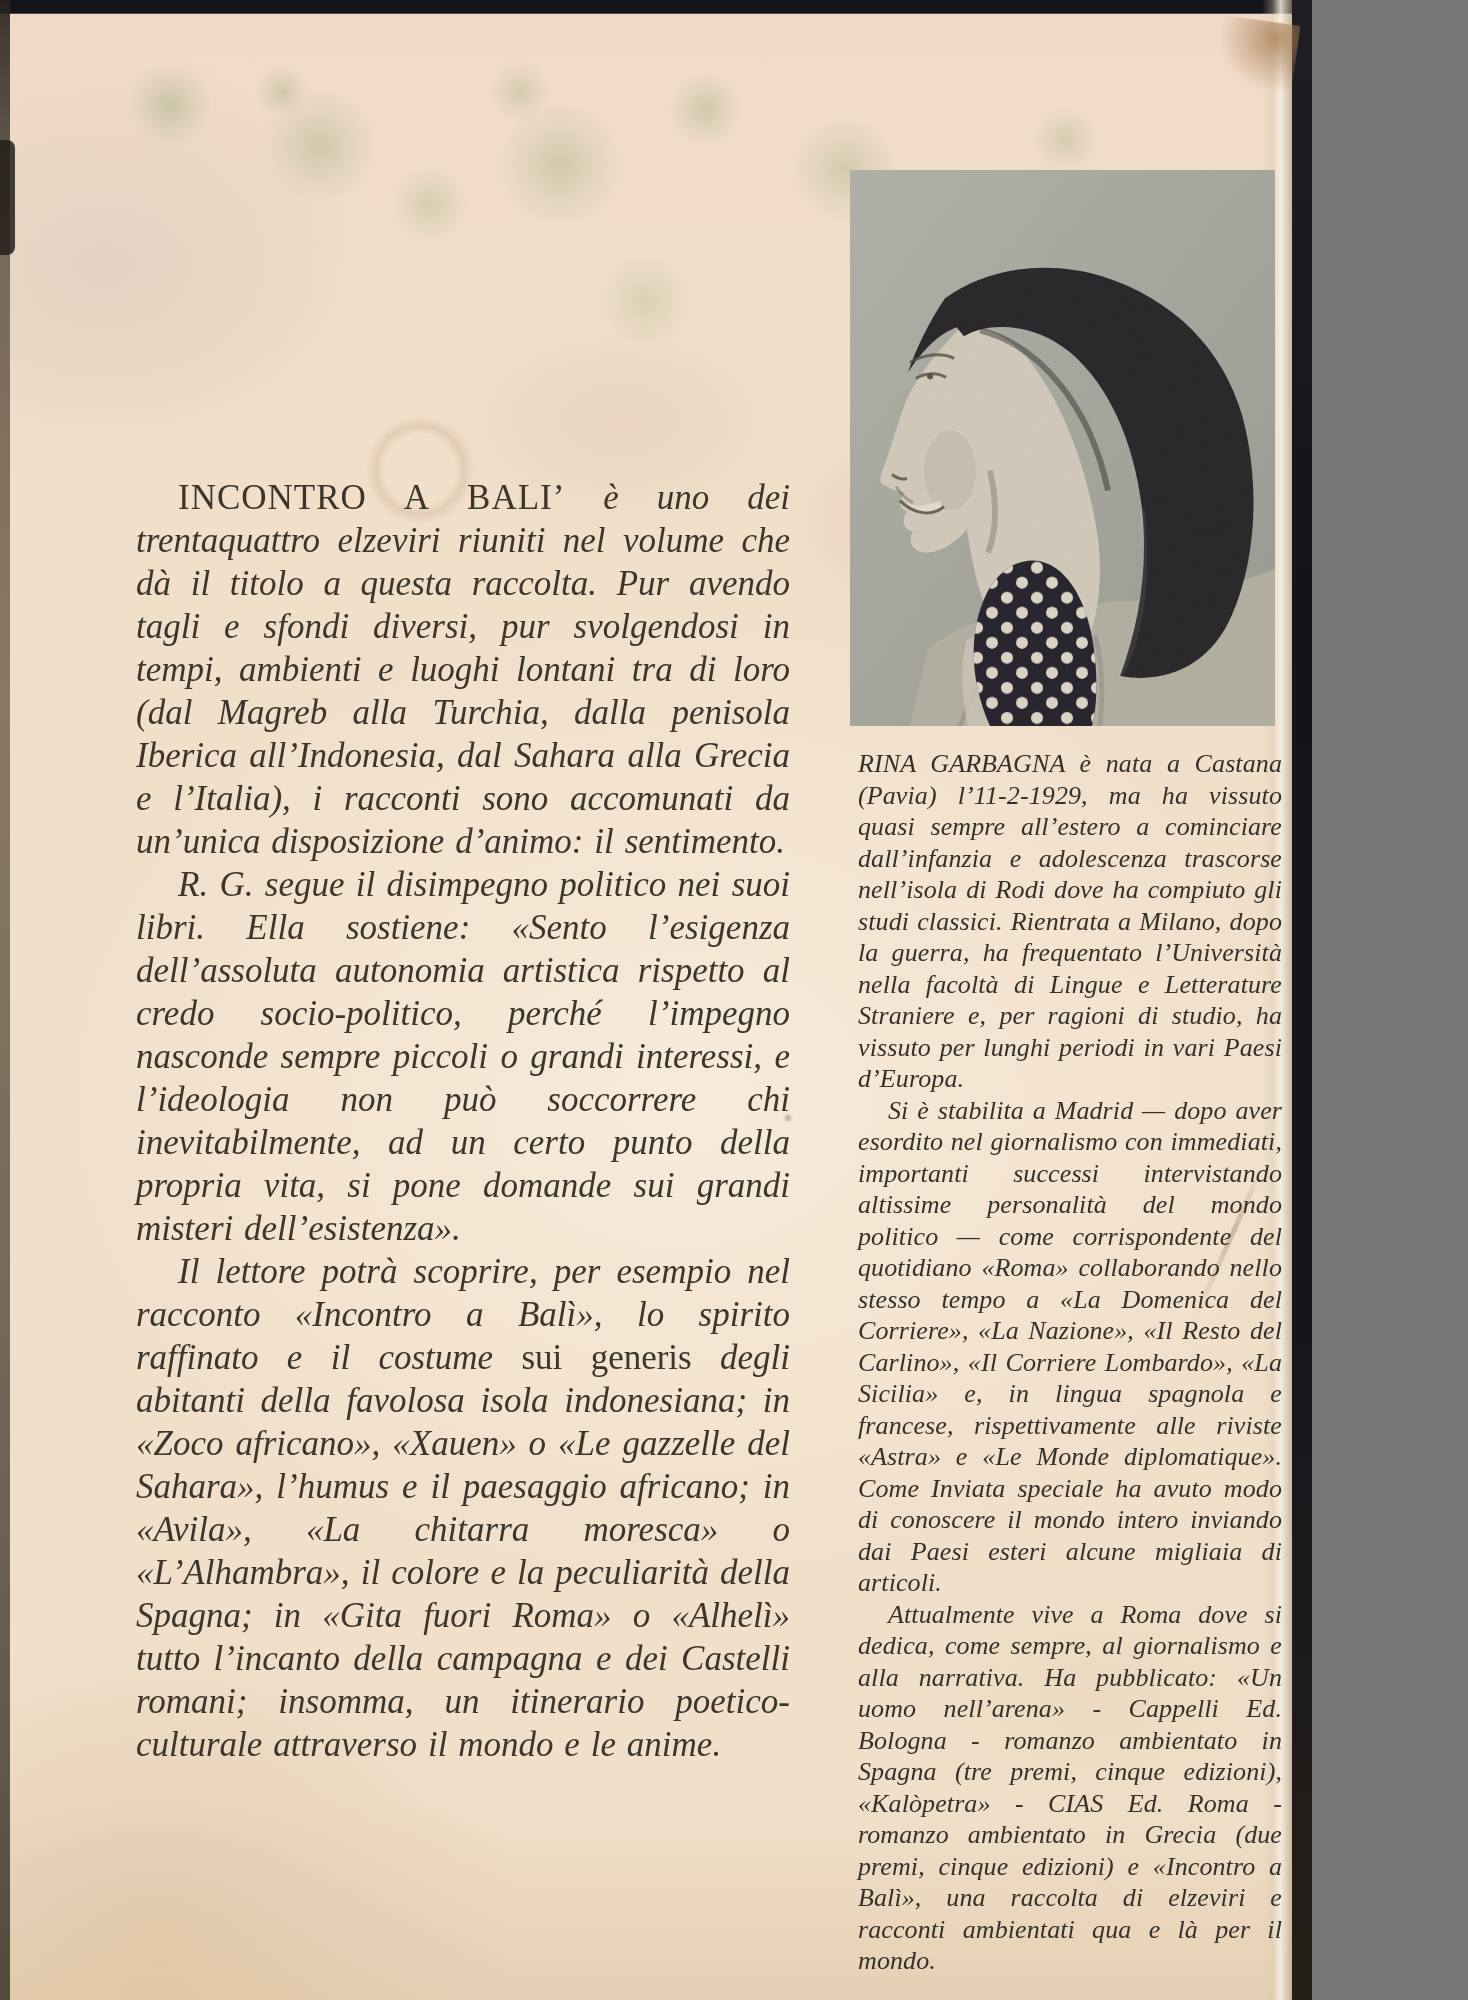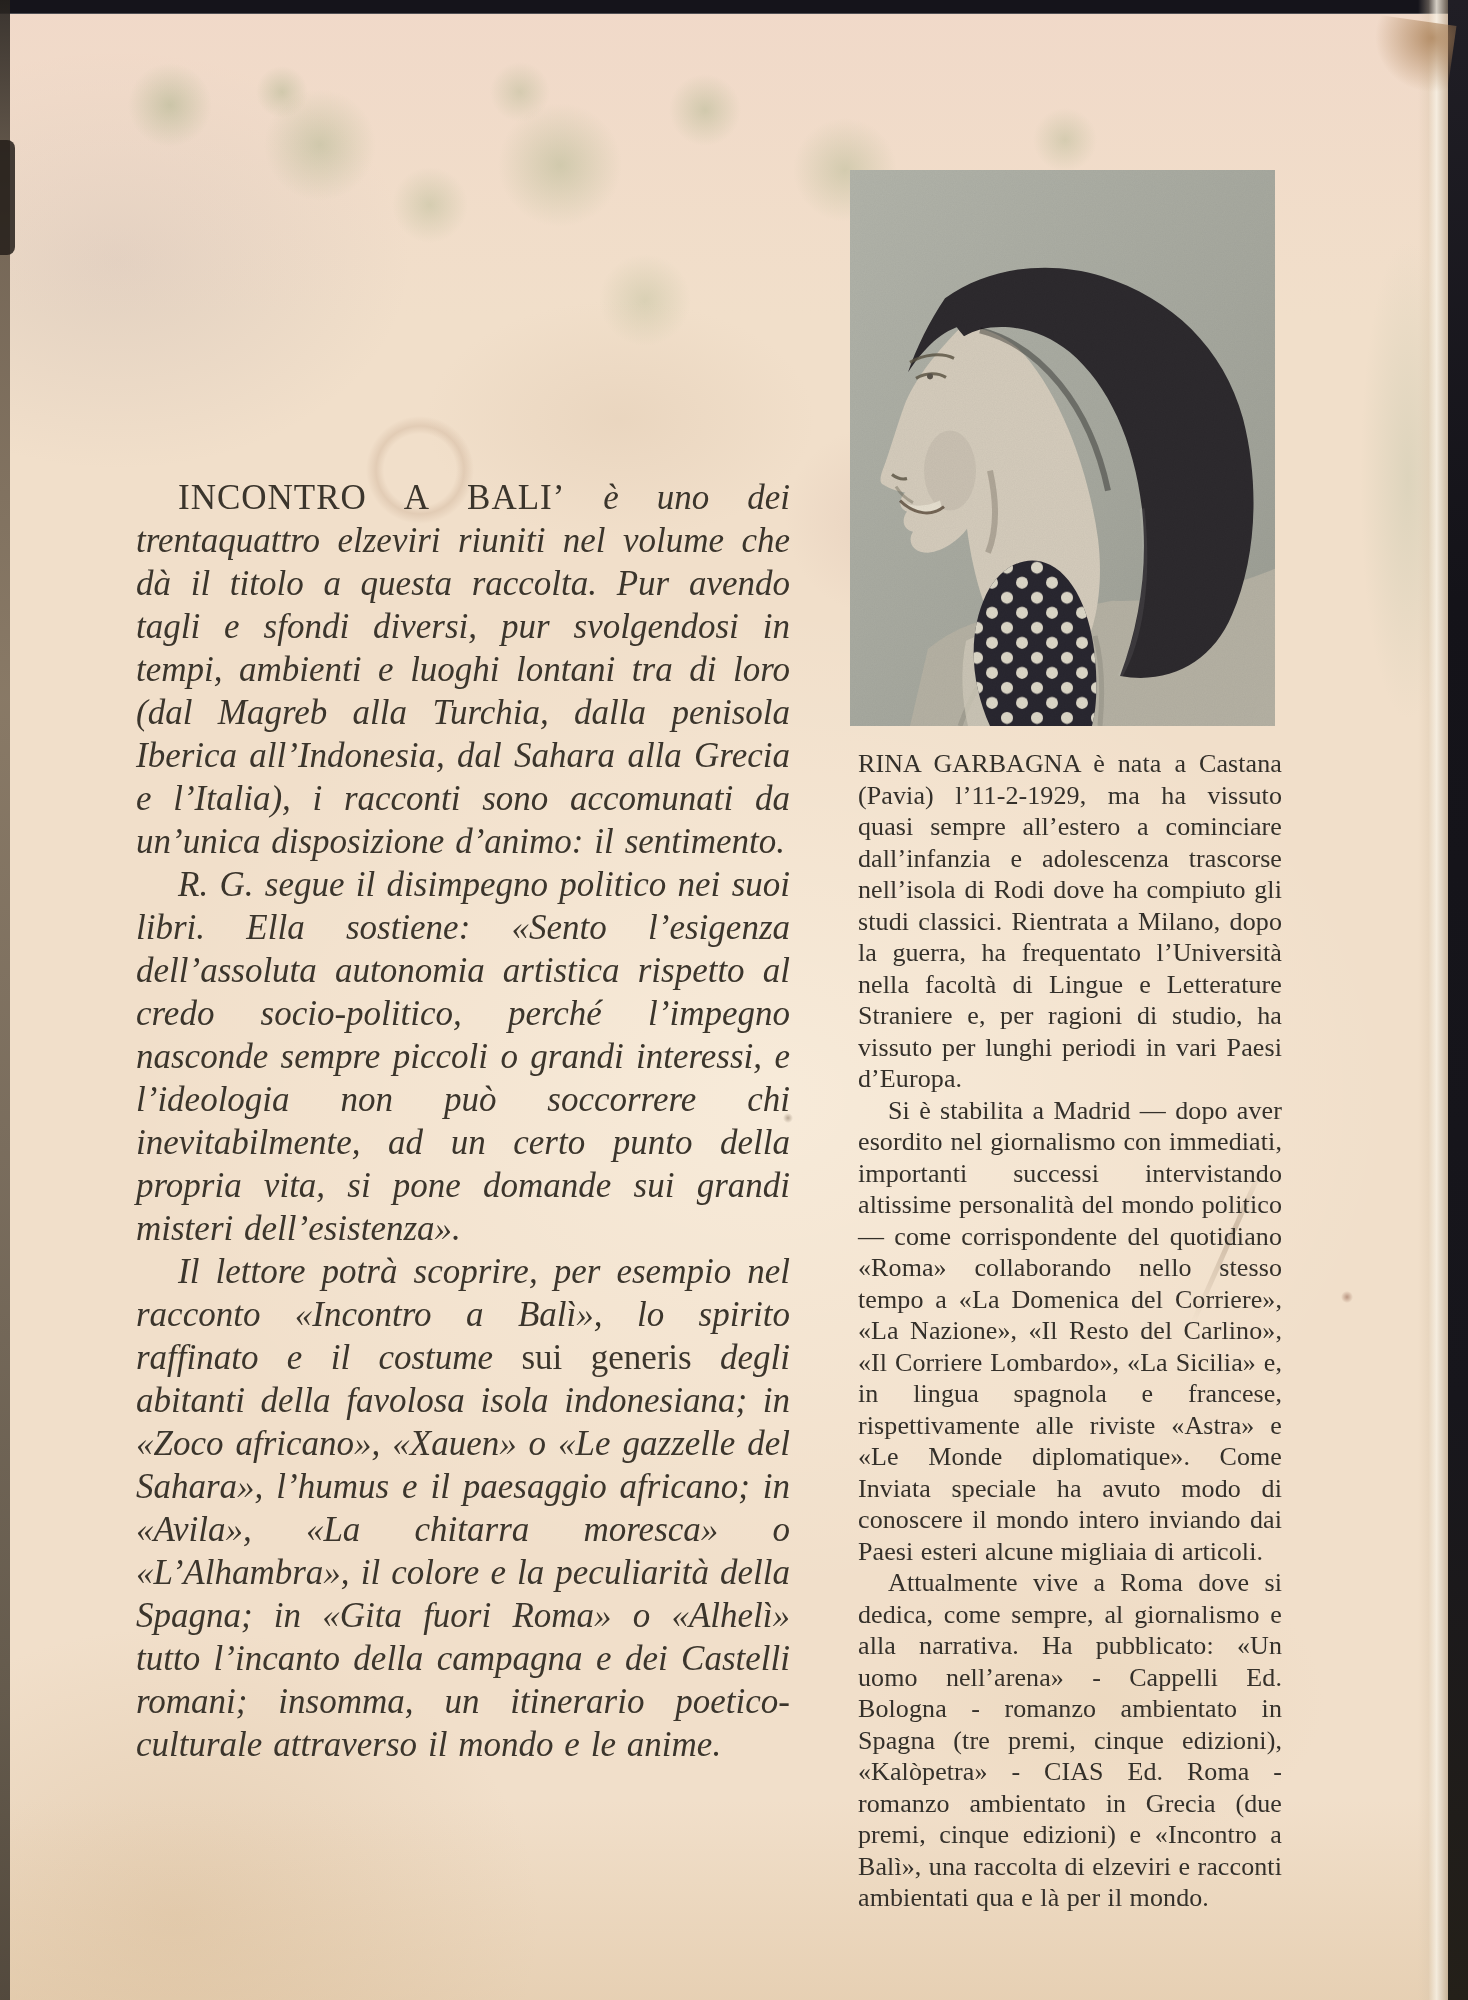--- a/index.html
+++ b/index.html
@@ -1,17 +1,17 @@
 <!DOCTYPE html>
 <html><head>
 <meta charset="utf-8">
 <style>
   html,body{margin:0;padding:0;background:#777;}
   .page{
-    position:relative; width:1468px; height:2000px; overflow:hidden;
+    position:relative; width:1312px; height:2000px; overflow:hidden;
     background-color:#f1dfca;
     background-image:
       linear-gradient(180deg, rgba(240,212,200,.55), rgba(240,212,200,0) 16%),
       linear-gradient(0deg, rgba(214,184,143,.38), rgba(214,184,143,0) 10%),
       radial-gradient(ellipse 900px 700px at 52% 55%, rgba(255,249,236,.45), rgba(255,249,236,0) 70%),
       radial-gradient(ellipse 420px 300px at 8% 13%, rgba(148,134,142,.16), rgba(148,134,142,0) 70%),
       radial-gradient(ellipse 520px 420px at 12% 96%, rgba(201,168,126,.30), rgba(201,168,126,0) 70%);
     font-family:"Liberation Serif", serif;
   }
   
@@ -61,21 +61,21 @@
     position:absolute;left:136px;top:476px;width:654px;
     color:#3b352c;font-style:italic;font-size:35px;line-height:43px;
     text-align:justify;word-spacing:.06em;
   }
   .blurb p{margin:0;text-indent:42px;}
   .lead-caps{font-style:normal;letter-spacing:1px;}
   .roman{font-style:normal;}
   .bio{
     position:absolute;left:858px;top:748px;width:424px;
     color:#34302a;font-size:26px;line-height:31.5px;
-    text-align:justify;word-spacing:.03em;letter-spacing:.1px;
+    text-align:justify;word-spacing:.03em;letter-spacing:.1px;font-style:italic;
   }
   .bio p{margin:0;}
   .bio p + p{text-indent:30px;}
 </style>
 </head>
 <body>
 
 <div class="page">
 
   <div class="stains"></div>

